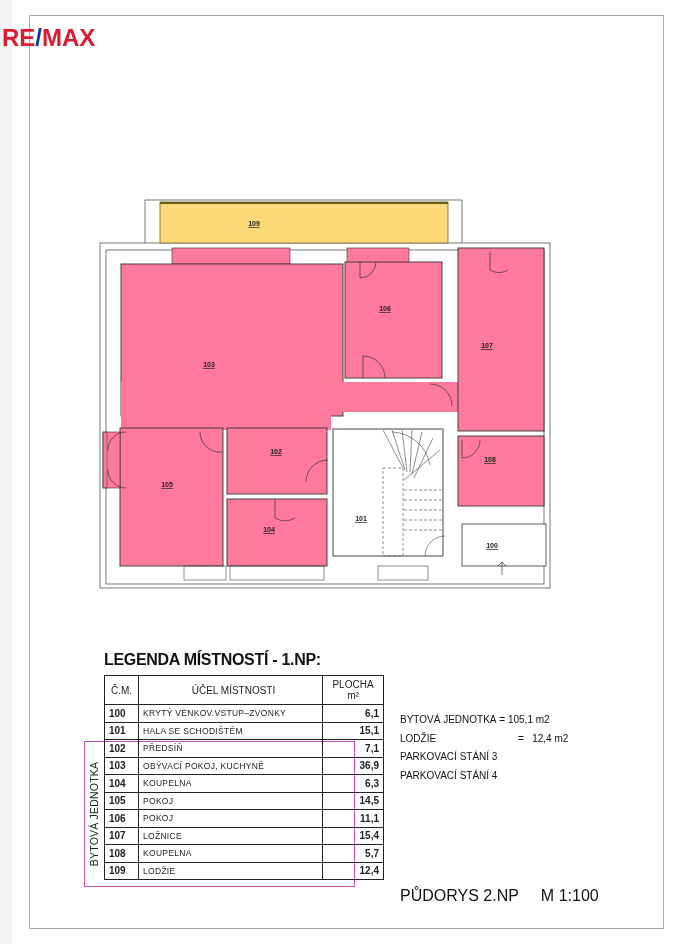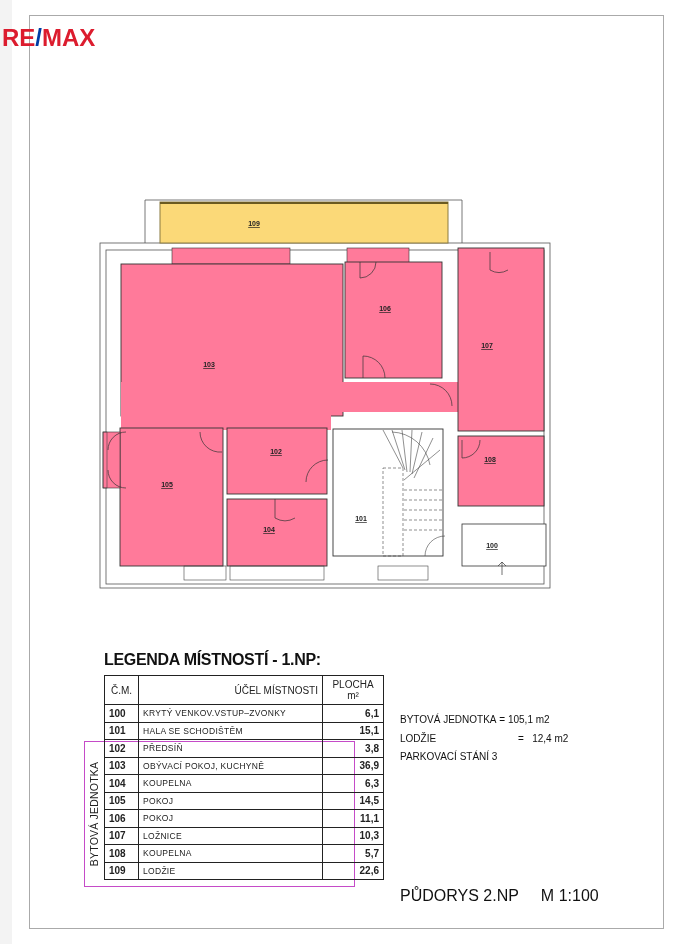--- a/index.html
+++ b/index.html
@@ -129,39 +129,39 @@
 
 <div class="unit-box"></div>
 <div class="unit-label">
     <span>BYTOVÁ JEDNOTKA</span>
   </div>
 
 <table class="legend">
   <thead>
     <tr>
       <th>Č.M.</th>
-      <th style="text-align:right;padding-left:10px;">ÚČEL MÍSTNOSTI</th>
+      <th style="text-align:center;padding-left:10px;">ÚČEL MÍSTNOSTI</th>
       <th style="line-height:11px;"><span>PLOCHA</span><br><span>m²</span></th>
     </tr>
   </thead>
   <tbody>
     <tr>
         <td class="num">100</td>
         <td class="name">KRYTÝ VENKOV.VSTUP–ZVONKY</td>
         <td class="area">6,1</td>
       </tr>
     <tr>
         <td class="num">101</td>
         <td class="name">HALA SE SCHODIŠTĚM</td>
         <td class="area">15,1</td>
       </tr>
     <tr>
         <td class="num">102</td>
         <td class="name">PŘEDSÍŇ</td>
-        <td class="area">3,8</td>
+        <td class="area">7,1</td>
       </tr>
     <tr>
         <td class="num">103</td>
         <td class="name">OBÝVACÍ POKOJ, KUCHYNĚ</td>
         <td class="area">36,9</td>
       </tr>
     <tr>
         <td class="num">104</td>
         <td class="name">KOUPELNA</td>
         <td class="area">6,3</td>
@@ -172,41 +172,44 @@
         <td class="area">14,5</td>
       </tr>
     <tr>
         <td class="num">106</td>
         <td class="name">POKOJ</td>
         <td class="area">11,1</td>
       </tr>
     <tr>
         <td class="num">107</td>
         <td class="name">LOŽNICE</td>
-        <td class="area">10,3</td>
+        <td class="area">15,4</td>
       </tr>
     <tr>
         <td class="num">108</td>
         <td class="name">KOUPELNA</td>
         <td class="area">5,7</td>
       </tr>
     <tr>
         <td class="num">109</td>
         <td class="name">LODŽIE</td>
-        <td class="area">22,6</td>
+        <td class="area">12,4</td>
       </tr>
   </tbody>
 </table>
 
 <div class="summary">
   <div class="row"><span class="k">BYTOVÁ JEDNOTKA</span>&nbsp;<span>= 105,1 m2</span></div>
   <div class="row">
       <span class="k" style="width:118px">LODŽIE</span>
       <span style="white-space:pre">=   12,4 m2</span>
     </div>
   <div class="row">
       <span class="k">PARKOVACÍ STÁNÍ 3</span>
     </div>
+  <div class="row">
+      <span class="k">PARKOVACÍ STÁNÍ 4</span>
+    </div>
 </div>
 
 <div class="footer">
   <span>PŮDORYS 2.NP</span><span class="scale">M 1:100</span>
 </div>
 
 </body></html>

